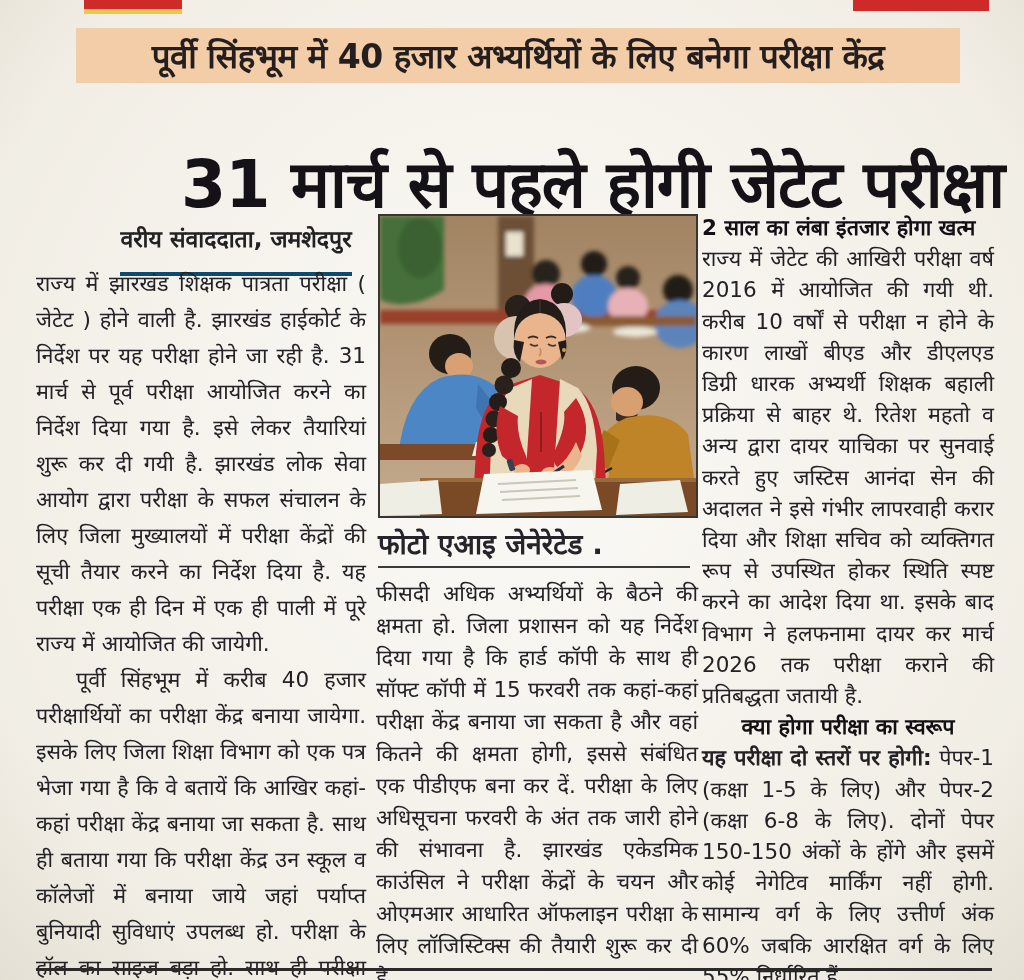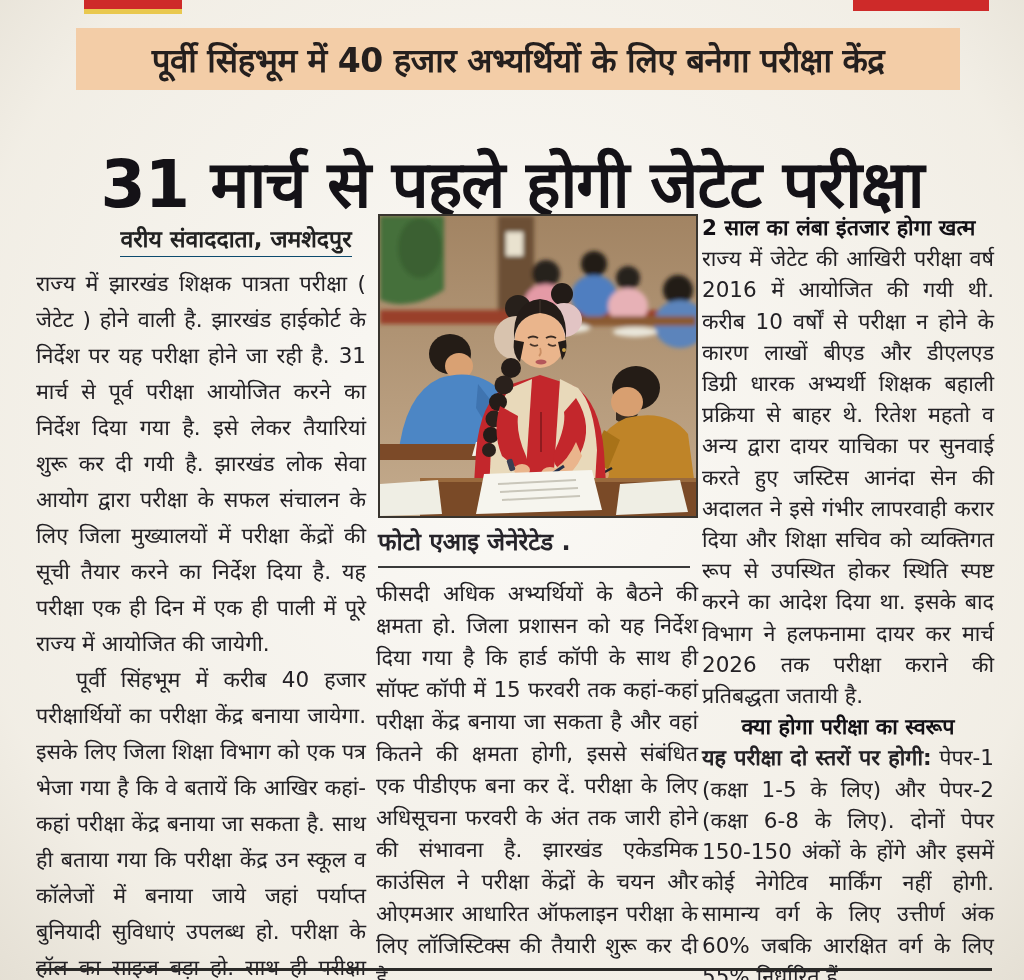--- a/index.html
+++ b/index.html
@@ -12,50 +12,50 @@
   
   .paper-noise{position:absolute;inset:0;background:
     radial-gradient(ellipse at 50% 45%, rgba(255,255,255,.55) 0%, rgba(233,228,216,.35) 78%, rgba(214,207,192,.55) 100%);
     pointer-events:none;}
   .red-strip{position:absolute;top:0;height:9px;background:#ce2a29;}
   .red-strip.left{left:84px;width:98px;}
   .red-strip.right{left:853px;top:0;width:136px;height:11px;}
   .yellow-strip{position:absolute;left:84px;top:9px;width:98px;height:5px;background:#e9c84e;}
 
   .strap{
-    position:absolute;left:76px;top:28px;width:884px;height:62px;
+    position:absolute;left:76px;top:28px;width:884px;height:55px;
     background:#f3cda7;
     display:flex;align-items:center;justify-content:center;
     font-size:33px;font-weight:bold;color:#241f1e;letter-spacing:-.5px;
     white-space:nowrap;
   }
   .headline{
     position:absolute;left:20px;top:94px;width:984px;
-    text-align:center;font-size:65px;font-weight:bold;color:#141217;
+    text-align:right;font-size:65px;font-weight:bold;color:#141217;
     letter-spacing:-1px;white-space:nowrap;
   }
   .byline{
     position:absolute;left:88px;top:222px;width:296px;text-align:center;
     font-size:23px;font-weight:bold;color:#222;
   }
-  .byline span{border-bottom:1px solid #0c4a6e;padding-bottom:4px;}
+  .byline span{border-bottom:4px solid #0c4a6e;padding-bottom:20px;}
 
   .body-text{font-size:21.5px;text-align:justify;color:#232125;}
   .col-left{position:absolute;left:36px;top:266px;width:330px;line-height:36px;}
   .col-left p{margin:0;}
   .col-left p.indent{text-indent:40px;}
 
   .photo-frame{
     position:absolute;left:378px;top:214px;width:316px;height:300px;
     border:2px solid #39352f;background:#bca284;box-sizing:content-box;
   }
   .photo-frame svg{display:block;}
   .photo-caption{
     position:absolute;left:378px;top:524px;width:318px;
-    font-size:24px;font-weight:bold;color:#26242a;
+    font-size:28px;font-weight:bold;color:#26242a;
   }
   .mid-rule{position:absolute;left:378px;top:566px;width:312px;border-top:2px solid #3a3a3a;}
   .col-mid{position:absolute;left:376px;top:578px;width:322px;line-height:32px;}
   .col-mid p{margin:0;}
 
   .col-right{position:absolute;left:702px;top:212px;width:292px;line-height:31.2px;}
   .col-right p{margin:0;}
   .subhead{font-weight:bold;color:#121015;text-align:left;}
   .subhead.centered{text-align:center;}
   .lead-bold{font-weight:bold;margin-top:16px;}

